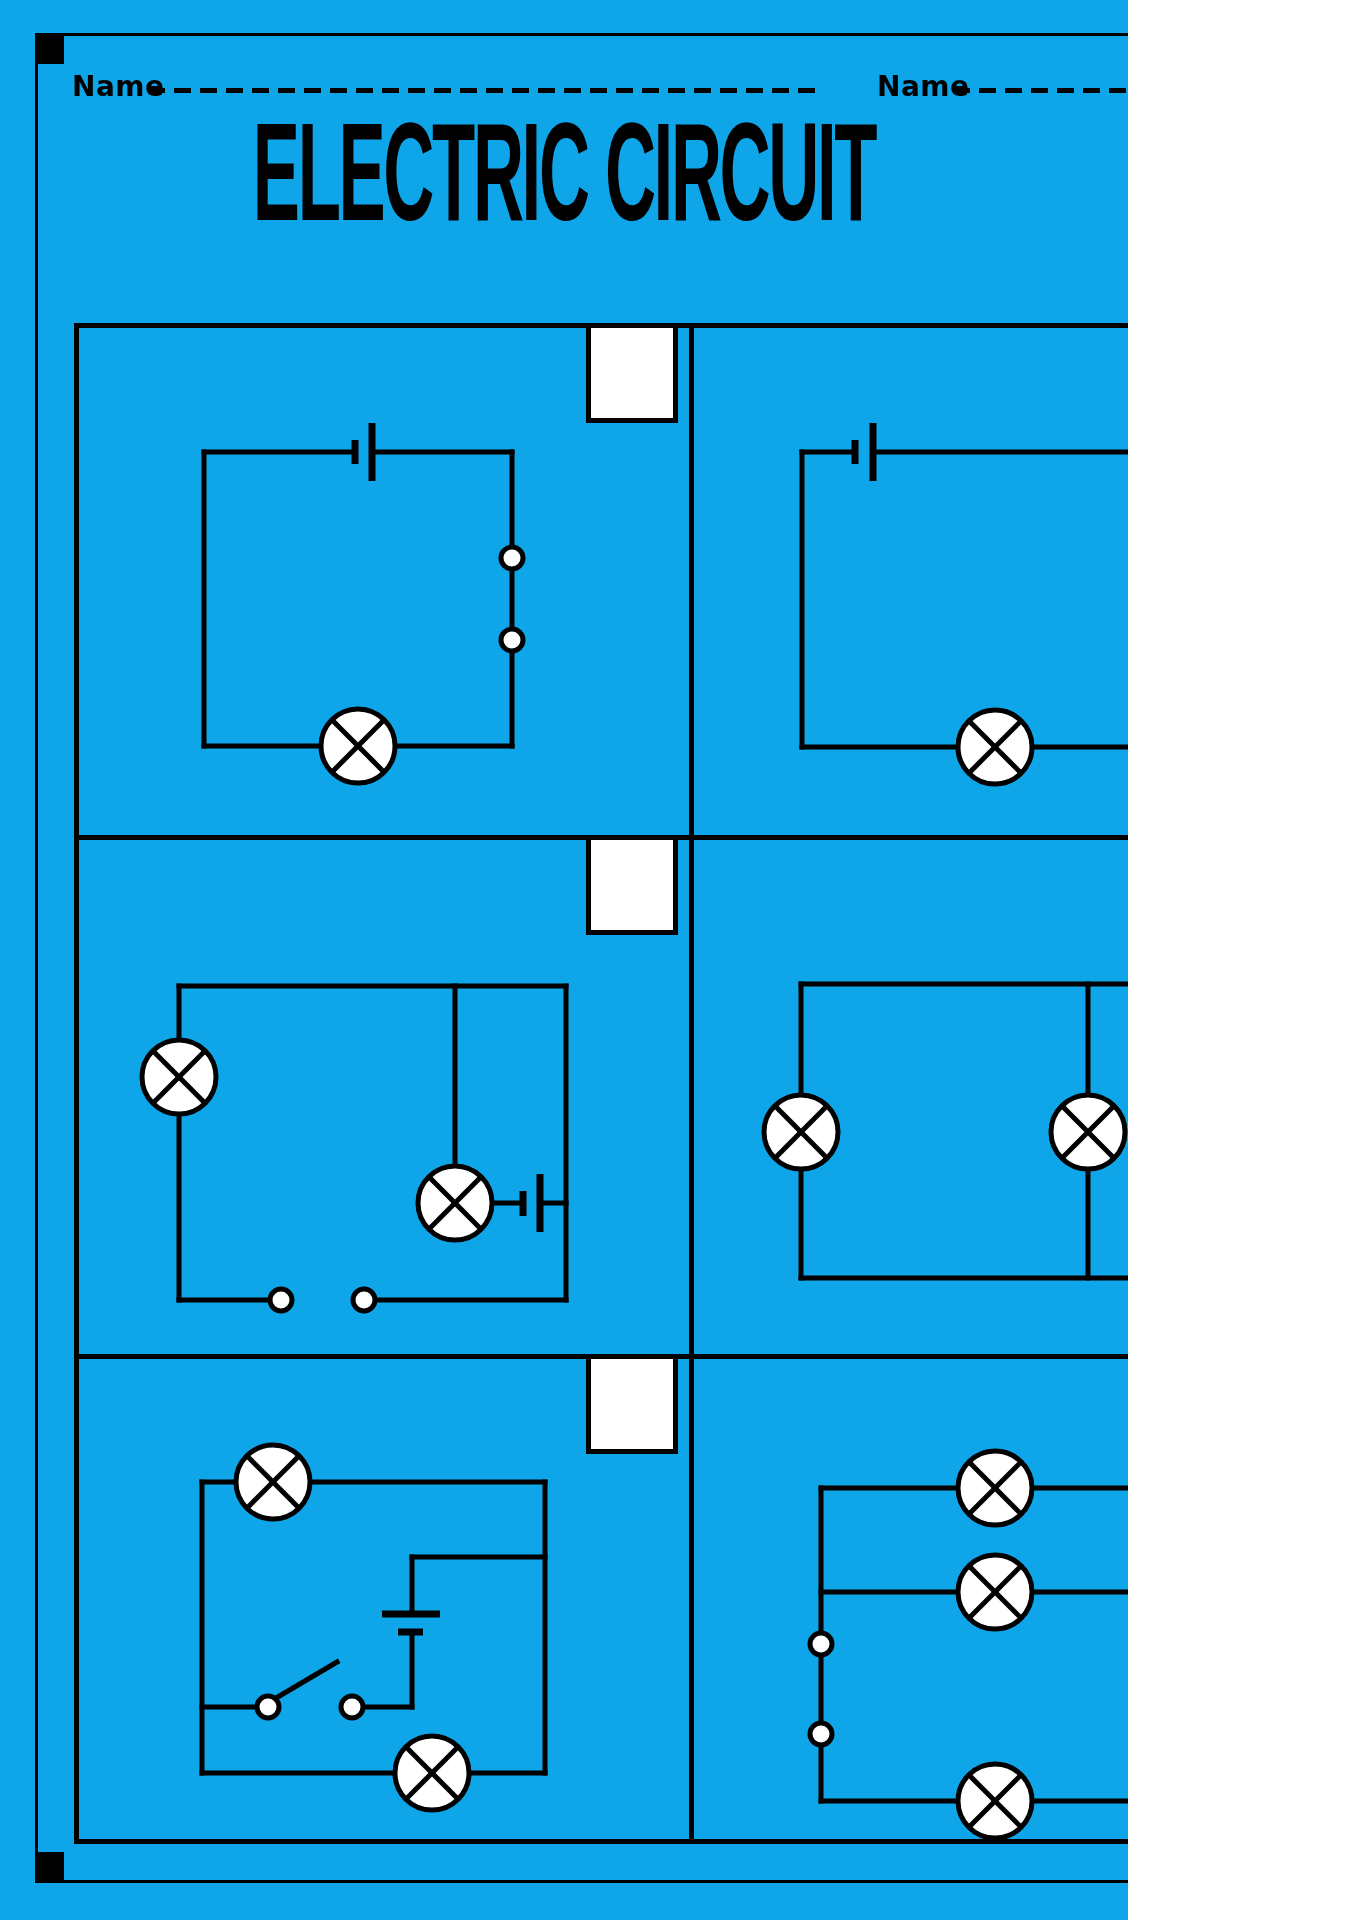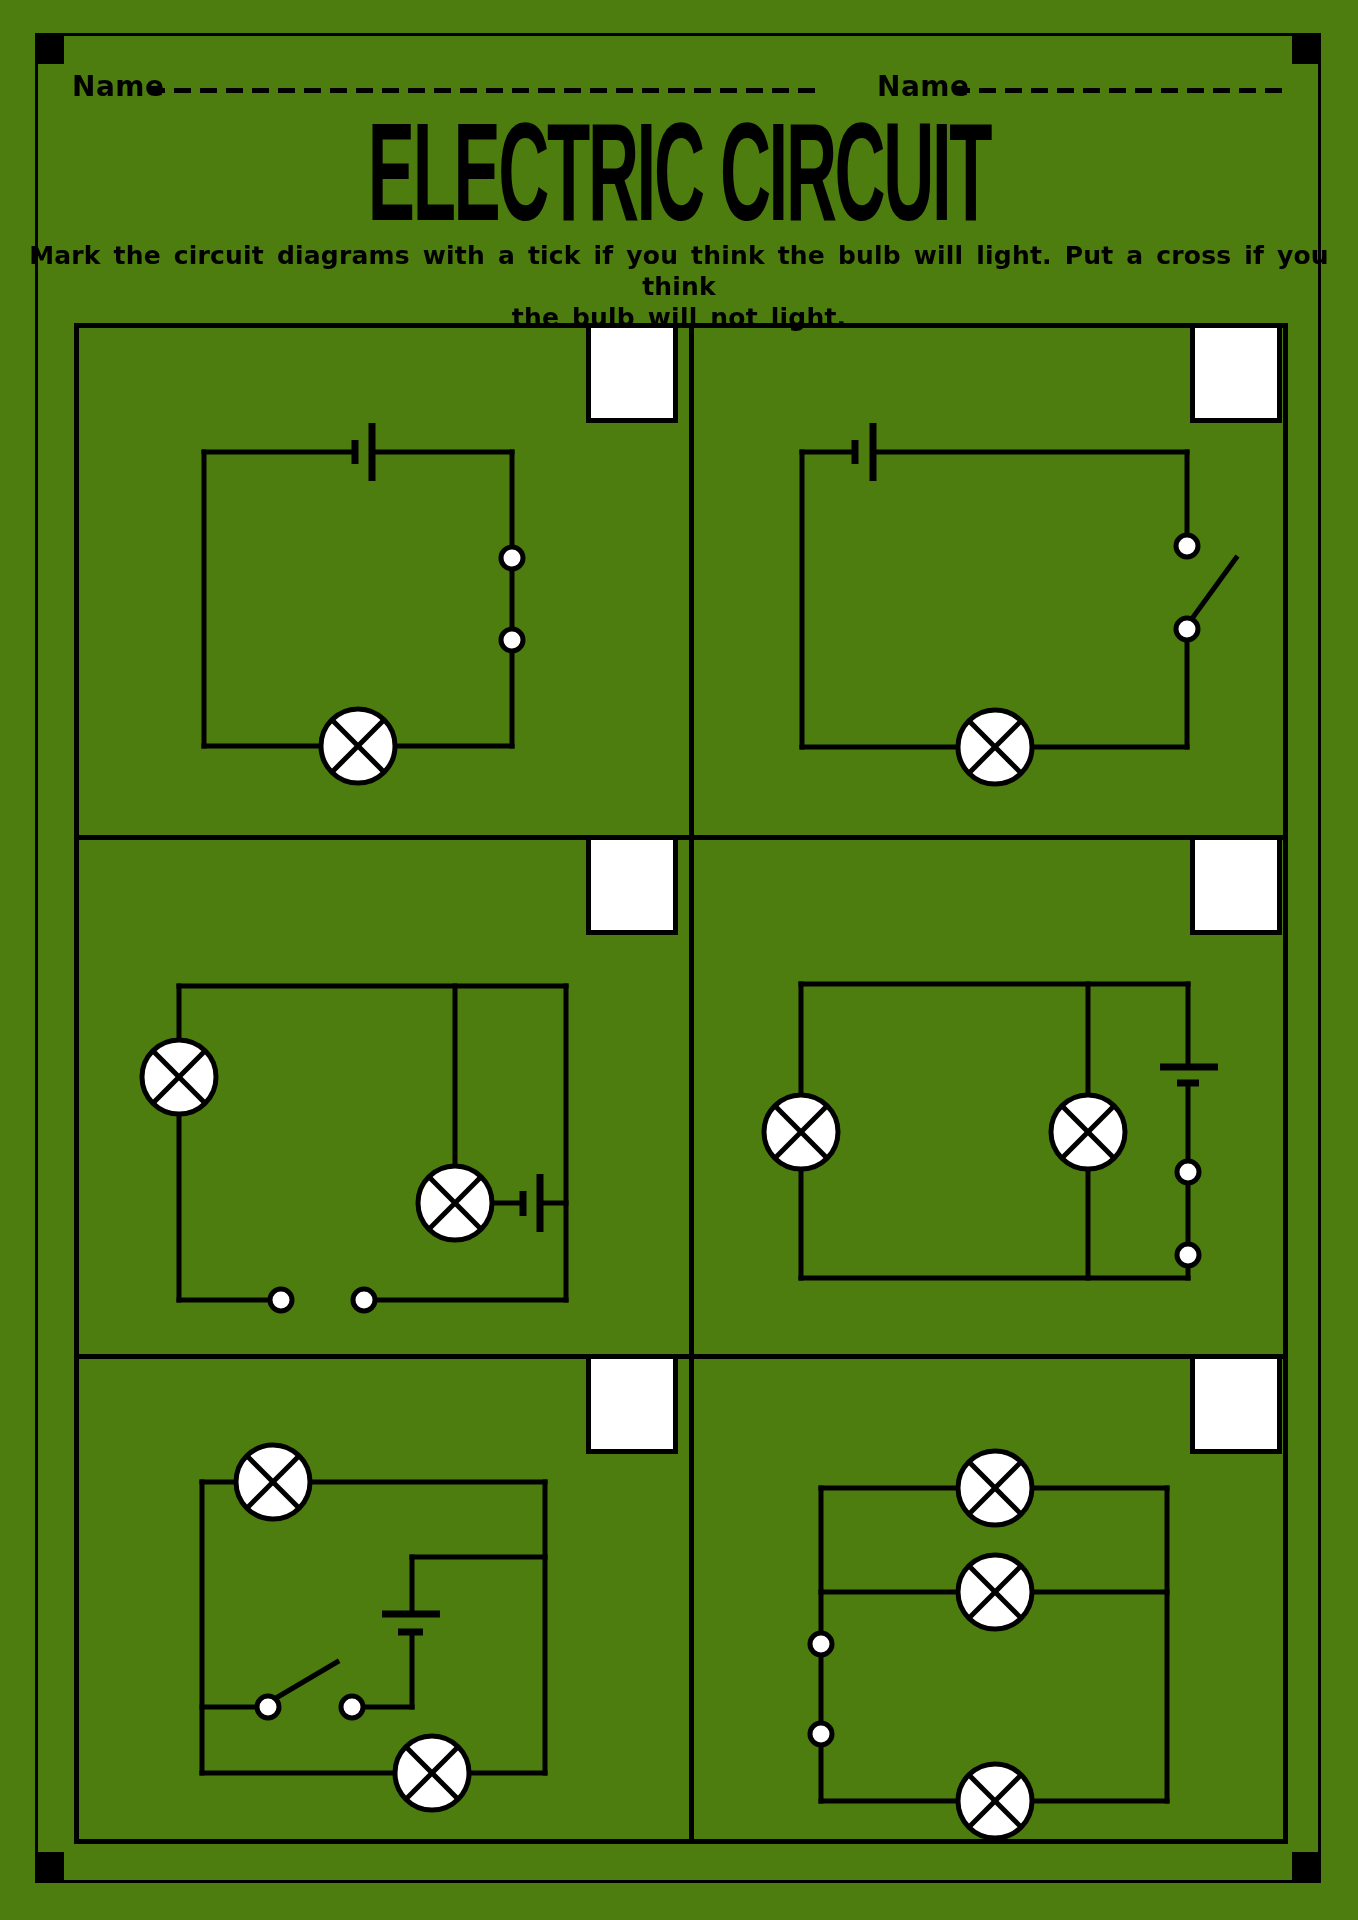--- a/index.html
+++ b/index.html
@@ -1,16 +1,16 @@
 <!DOCTYPE html>
 <html><head>
 <meta charset="utf-8">
 <style>
   html,body{margin:0;padding:0;background:#ffffff;}
-  .page{position:relative;width:1358px;height:1920px;background:#4d7c0f;
+  .page{position:relative;width:1128px;height:1920px;background:#0ea5e9;
         font-family:"DejaVu Sans",sans-serif;color:#000;overflow:hidden;}
   .frame{position:absolute;left:35px;top:33px;width:1286px;height:1850px;
          border:3px solid #000;box-sizing:border-box;}
   .corner{position:absolute;width:26px;height:28px;background:#000;}
   .corner.tl{left:0;top:0;}
   .corner.tr{right:0;top:0;}
   .corner.bl{left:0;bottom:0;}
   .corner.br{right:0;bottom:0;}
   .hdr-label{position:absolute;top:70px;font-size:28px;font-weight:700;letter-spacing:0.5px;}
   .name-label{left:72px;}
@@ -48,24 +48,20 @@
     <div class="corner br"></div>
   </div>
 
   <div class="hdr-label name-label">Name</div>
   <div class="write-line name-line"></div>
   <div class="hdr-label date-label">Name</div>
   <div class="write-line date-line"></div>
 
   <div class="title">ELECTRIC CIRCUIT</div>
 
-  <div class="instructions">
-    <div>Mark the circuit diagrams with a tick if you think the bulb will light. Put a cross if you think</div>
-    <div>the bulb will not light.</div>
-  </div>
 
   <div class="grid">
     <div class="vdiv"></div>
     <div class="hdiv r1"></div>
     <div class="hdiv r2"></div>
   </div>
 
   <div class="answer-box ab-c1 ab-r1"></div>
   <div class="answer-box ab-c2 ab-r1"></div>
   <div class="answer-box ab-c1 ab-r2"></div>

